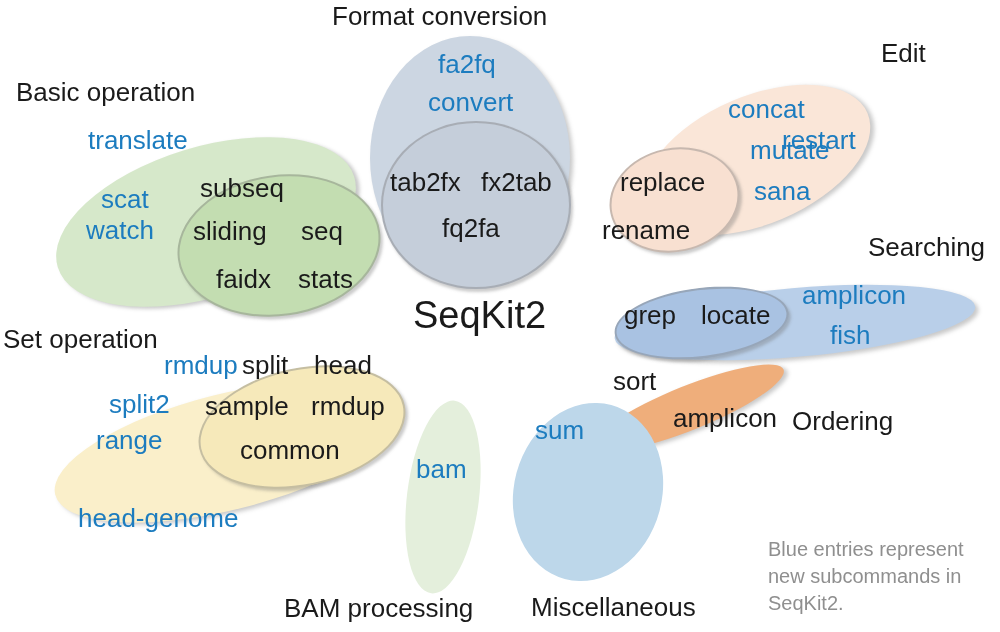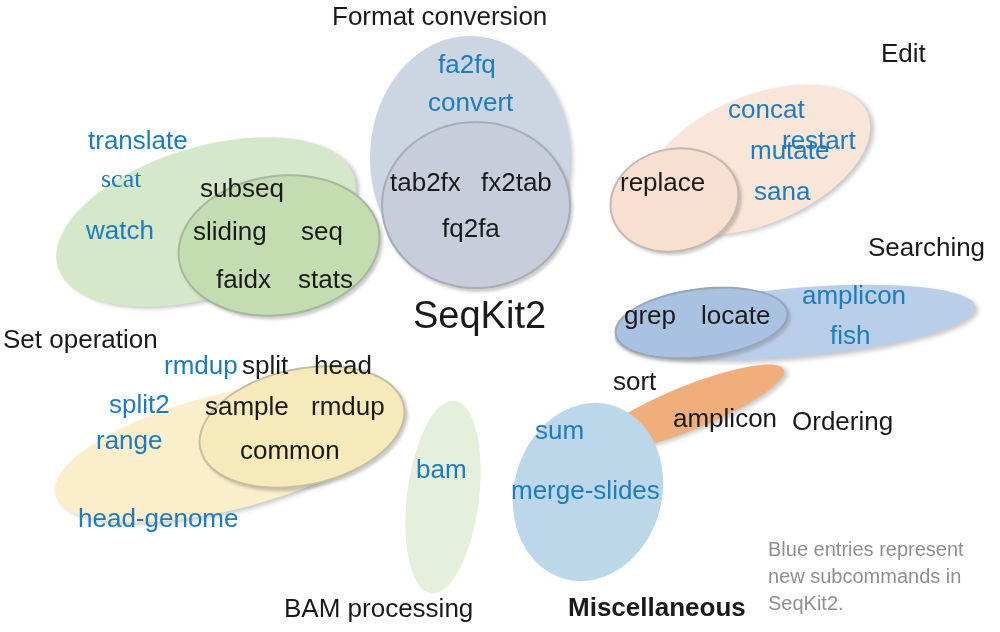--- a/index.html
+++ b/index.html
@@ -78,48 +78,50 @@
 
   <div class="ellipse" style="left: 586px; top: 386px; width: 205px; height: 44px; transform: rotate(-22deg); background-color: rgb(239, 174, 123);"></div>
 
   <div class="ellipse" style="left: 50px; top: 394px; width: 353px; height: 116px; transform: rotate(-14deg); background-color: rgb(250, 239, 202);"></div>
   <div class="ellipse inner" style="left: 197px; top: 368px; width: 206px; height: 114px; transform: rotate(-12deg); background-color: rgb(246, 233, 186);"></div>
 
   <div class="ellipse" style="left: 407px; top: 400px; width: 72px; height: 194px; transform: rotate(7deg); box-shadow: none; background-color: rgb(228, 239, 220);"></div>
 
   <div class="ellipse" style="left: 514px; top: 402px; width: 148px; height: 180px; transform: rotate(15deg); box-shadow: none; background-color: rgb(189, 215, 234);"></div>
 
+  <div class="glabel" style="left:16px; top:77px;">Basic operation</div>
   <div class="glabel" style="left:332px; top:1px;">Format conversion</div>
   <div class="glabel" style="left:881px; top:38px;">Edit</div>
   <div class="glabel" style="left:868px; top:232px;">Searching</div>
   <div class="glabel" style="left:792px; top:406px;">Ordering</div>
   <div class="glabel" style="left:3px; top:324px;">Set operation</div>
   <div class="glabel" style="left:284px; top:593px;">BAM processing</div>
-  <div class="glabel" style="left:568px; top:592px;font-weight:bold;">Miscellaneous</div>
+  <div class="glabel" style="left:531px; top:592px;">Miscellaneous</div>
 
   <span class="cmd new" style="left:88px; top:125px;">translate</span>
-  <span class="cmd new" style="left:101px; top:164px;font-family:Liberation Serif, serif;">scat</span>
+  <span class="cmd new" style="left:101px; top:184px;">scat</span>
   <span class="cmd new" style="left:86px; top:215px;">watch</span>
   <span class="cmd old" style="left:200px; top:173px;">subseq</span>
   <span class="cmd old" style="left:193px; top:216px;">sliding</span>
   <span class="cmd old" style="left:301px; top:216px;">seq</span>
   <span class="cmd old" style="left:216px; top:264px;">faidx</span>
   <span class="cmd old" style="left:298px; top:264px;">stats</span>
 
   <span class="cmd new" style="left:438px; top:49px;">fa2fq</span>
   <span class="cmd new" style="left:428px; top:87px;">convert</span>
   <span class="cmd old" style="left:390px; top:167px;">tab2fx</span>
   <span class="cmd old" style="left:481px; top:167px;">fx2tab</span>
   <span class="cmd old" style="left:442px; top:213px;">fq2fa</span>
 
   <span class="cmd new" style="left:684px; top:94px;margin-left:44px;">concat</span>
   <span class="cmd new" style="left:782px; top:94px;margin-top:31px;">restart</span>
   <span class="cmd new" style="left:750px; top:135px;">mutate</span>
   <span class="cmd new" style="left:754px; top:176px;">sana</span>
   <span class="cmd old" style="left:620px; top:167px;">replace</span>
+  <span class="cmd old" style="left:602px; top:215px;">rename</span>
 
   <span class="cmd new" style="left:802px; top:280px;">amplicon</span>
   <span class="cmd new" style="left:830px; top:320px;">fish</span>
   <span class="cmd old" style="left:624px; top:300px;">grep</span>
   <span class="cmd old" style="left:701px; top:300px;">locate</span>
 
   <span class="cmd old" style="left:613px; top:366px;">sort</span>
   <span class="cmd old" style="left:673px; top:403px;">amplicon</span>
 
   <span class="cmd new" style="left:164px; top:350px;">rmdup</span>
@@ -128,21 +130,20 @@
   <span class="cmd new" style="left:78px; top:503px;">head-genome</span>
   <span class="cmd old" style="left:242px; top:350px;">split</span>
   <span class="cmd old" style="left:314px; top:350px;">head</span>
   <span class="cmd old" style="left:205px; top:391px;">sample</span>
   <span class="cmd old" style="left:311px; top:391px;">rmdup</span>
   <span class="cmd old" style="left:240px; top:435px;">common</span>
 
   <span class="cmd new" style="left:416px; top:454px;">bam</span>
 
   <span class="cmd new" style="left:535px; top:415px;">sum</span>
-  <span class="cmd new" style="left:511px; top:475px;">merge-slides</span>
 
   <div class="title" style="left:413px; top:293px;">SeqKit2</div>
 
   <div class="note" style="left:768px; top:536px;">
     <div>Blue entries represent</div>
     <div>new subcommands in</div>
     <div>SeqKit2.</div>
   </div>
 
 </div>

